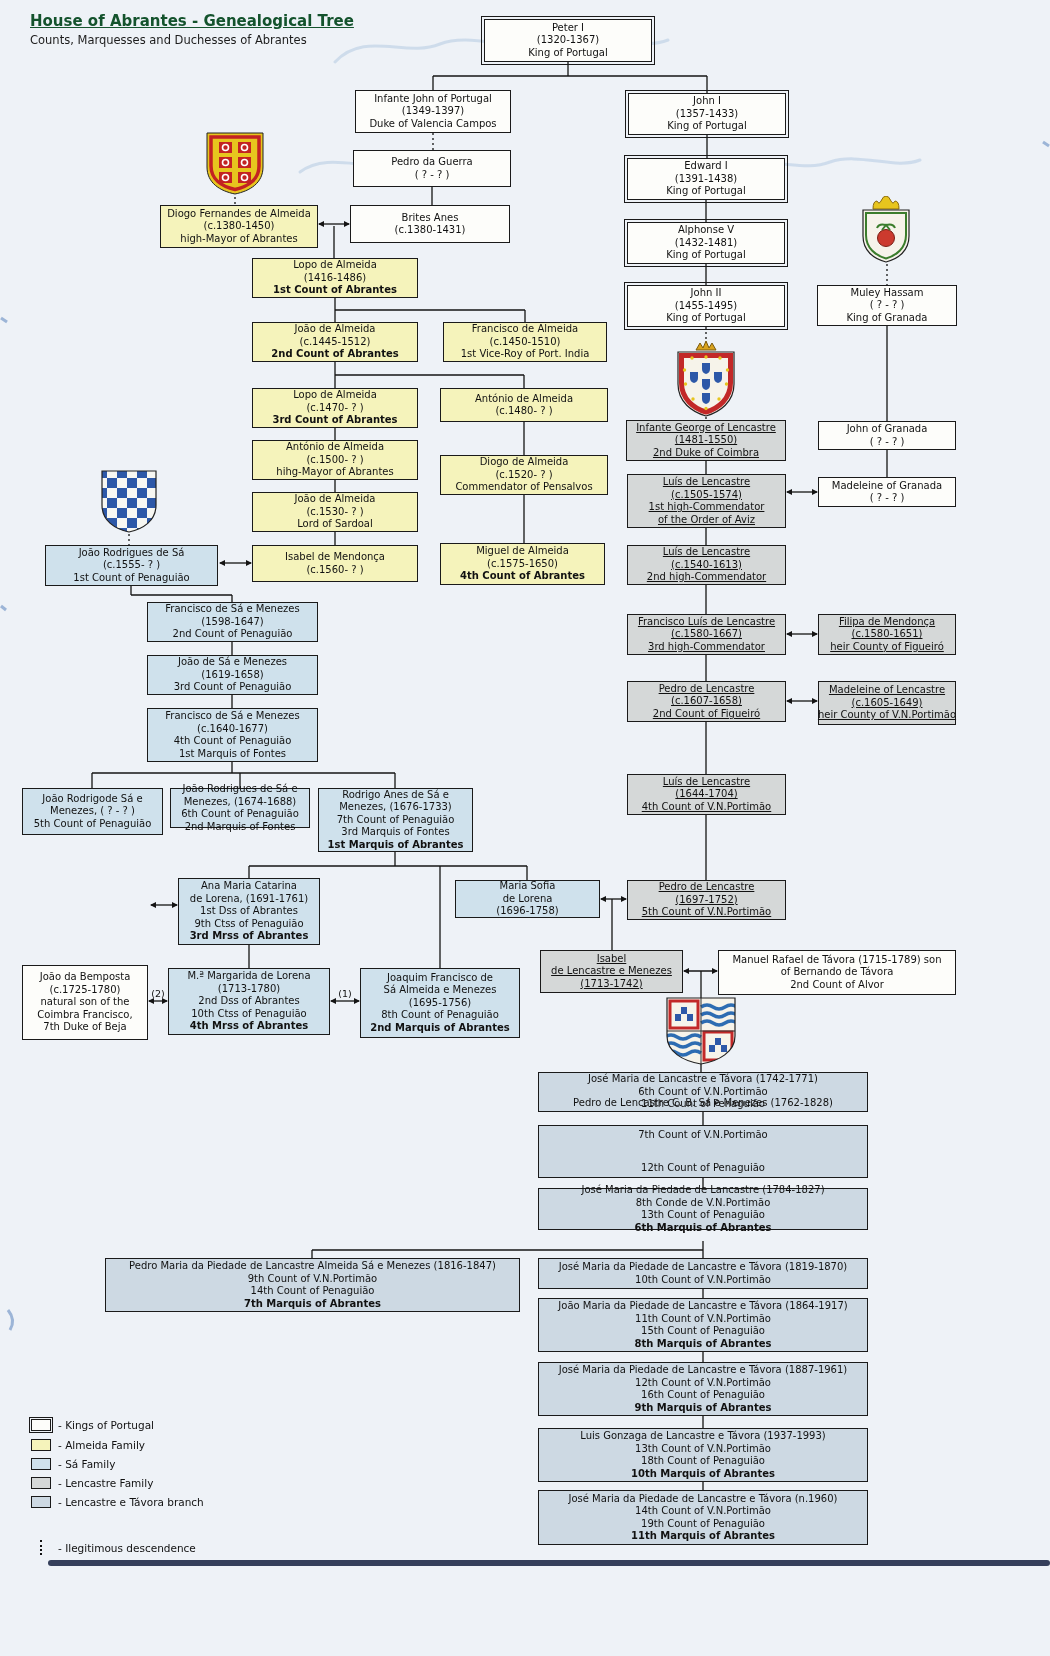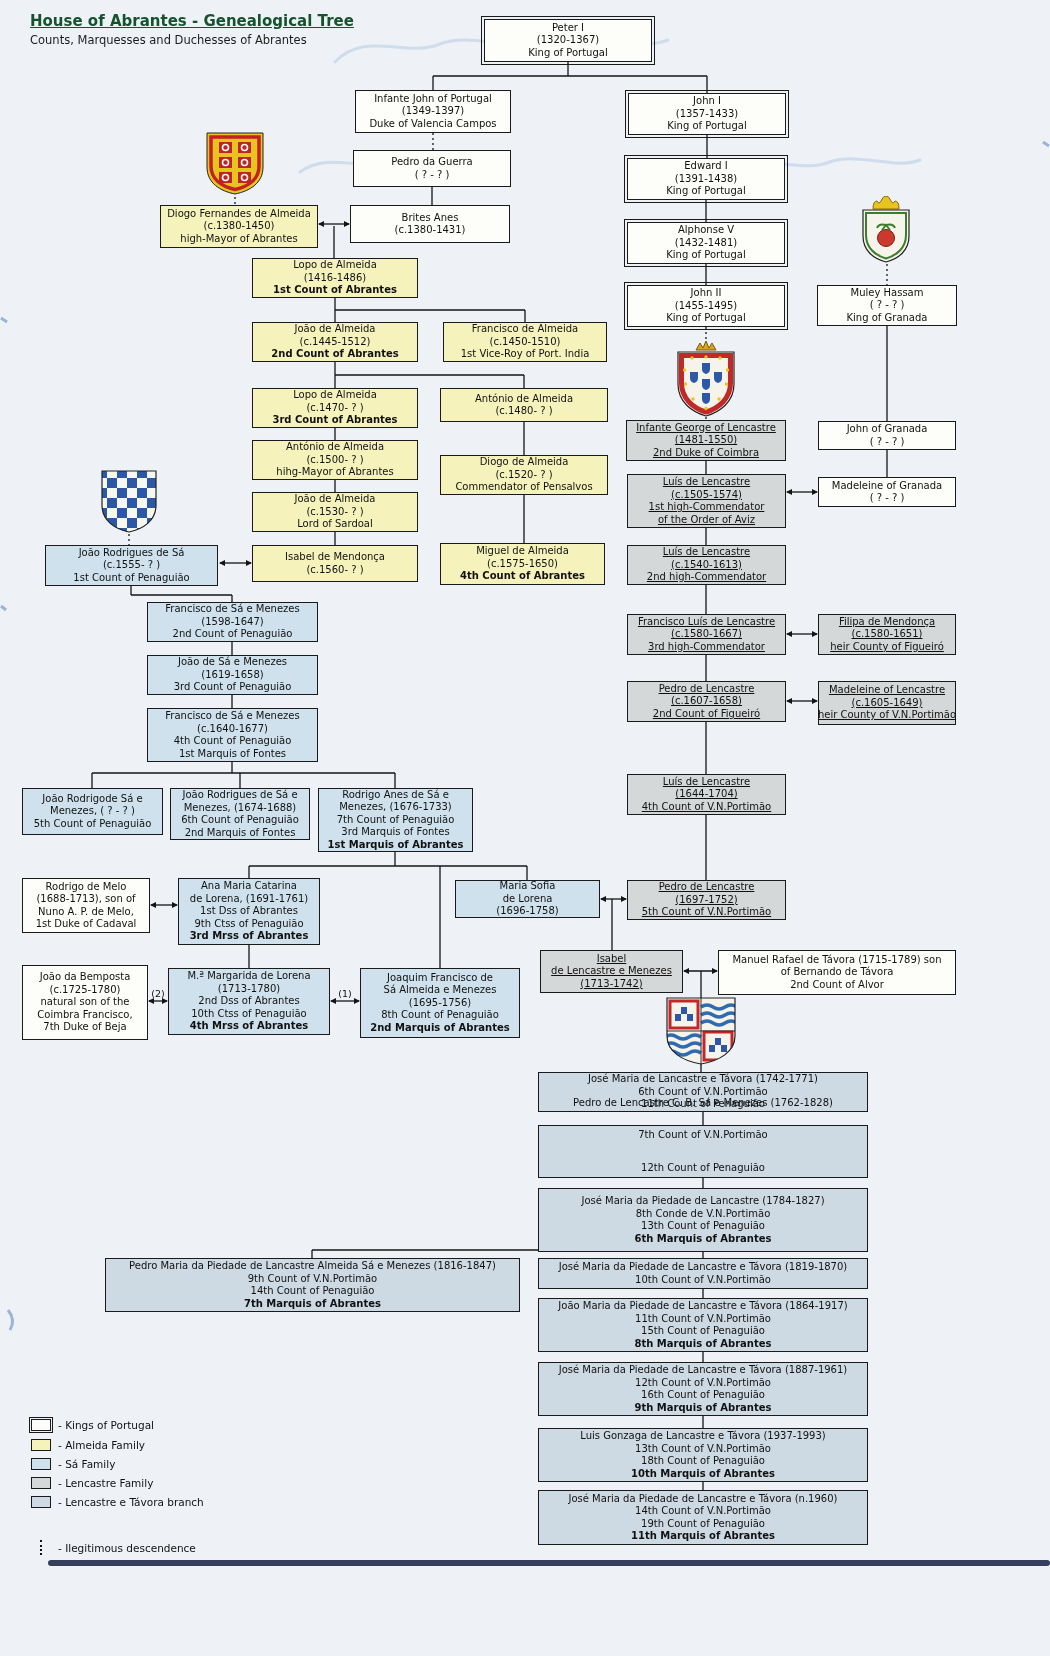--- a/index.html
+++ b/index.html
@@ -412,39 +412,33 @@
       <div class="person f-lencastre" style="left: 627px; top: 774px; width: 159px; height: 41px;">
         <div class="pl">Luís de Lencastre</div>
         <div class="pl">(1644-1704)</div>
         <div class="pl">4th Count of V.N.Portimão</div>
       </div>
       <div class="person f-sa" style="left: 22px; top: 788px; width: 141px; height: 47px;">
         <div class="pl">João Rodrigode Sá e</div>
         <div class="pl">Menezes, ( ? - ? )</div>
         <div class="pl">5th Count of Penaguião</div>
       </div>
-      <div class="person f-sa" style="left: 170px; top: 788px; width: 140px; height: 52px;">
+      <div class="person f-sa" style="left: 170px; top: 788px; width: 140px; height: 40px;">
         <div class="pl">João Rodrigues de Sá e</div>
         <div class="pl">Menezes, (1674-1688)</div>
         <div class="pl">6th Count of Penaguião</div>
         <div class="pl">2nd Marquis of Fontes</div>
       </div>
       <div class="person f-sa" style="left: 318px; top: 788px; width: 155px; height: 64px;">
         <div class="pl">Rodrigo Anes de Sá e</div>
         <div class="pl">Menezes, (1676-1733)</div>
         <div class="pl">7th Count of Penaguião</div>
         <div class="pl">3rd Marquis of Fontes</div>
         <div class="pl b">1st Marquis of Abrantes</div>
       </div>
-      <div class="person f-plain" style="left: 22px; top: 878px; width: 128px; height: 55px;">
-        <div class="pl">Rodrigo de Melo</div>
-        <div class="pl">(1688-1713), son of</div>
-        <div class="pl">Nuno A. P. de Melo,</div>
-        <div class="pl">1st Duke of Cadaval</div>
-      </div>
       <div class="person f-sa" style="left: 178px; top: 878px; width: 142px; height: 67px;">
         <div class="pl">Ana Maria Catarina</div>
         <div class="pl">de Lorena, (1691-1761)</div>
         <div class="pl">1st Dss of Abrantes</div>
         <div class="pl">9th Ctss of Penaguião</div>
         <div class="pl b">3rd Mrss of Abrantes</div>
       </div>
       <div class="person f-sa" style="left: 455px; top: 880px; width: 145px; height: 38px;">
         <div class="pl">Maria Sofia</div>
         <div class="pl">de Lorena</div>
@@ -490,21 +484,21 @@
         <div class="pl">José Maria de Lancastre e Távora (1742-1771)</div>
         <div class="pl">6th Count of V.N.Portimão</div>
         <div class="pl">11th Count of Penaguião</div>
       </div>
       <div class="person f-tavora" style="left: 538px; top: 1125px; width: 330px; height: 53px; gap: 20px;">
         <div class="pl">Pedro de Lencastre C. B. Sá e Menezes (1762-1828)</div>
         <div class="pl">7th Count of V.N.Portimão</div>
         <div class="pl">12th Count of Penaguião</div>
         <div class="pl b">5th Marquis of Abrantes</div>
       </div>
-      <div class="person f-tavora" style="left: 538px; top: 1188px; width: 330px; height: 64px;">
+      <div class="person f-tavora" style="left: 538px; top: 1188px; width: 330px; height: 42px;">
         <div class="pl">José Maria da Piedade de Lancastre (1784-1827)</div>
         <div class="pl">8th Conde de V.N.Portimão</div>
         <div class="pl">13th Count of Penaguião</div>
         <div class="pl b">6th Marquis of Abrantes</div>
       </div>
       <div class="person f-tavora" style="left: 105px; top: 1258px; width: 415px; height: 54px;">
         <div class="pl">Pedro Maria da Piedade de Lancastre Almeida Sá e Menezes (1816-1847)</div>
         <div class="pl">9th Count of V.N.Portimão</div>
         <div class="pl">14th Count of Penaguião</div>
         <div class="pl b">7th Marquis of Abrantes</div>

